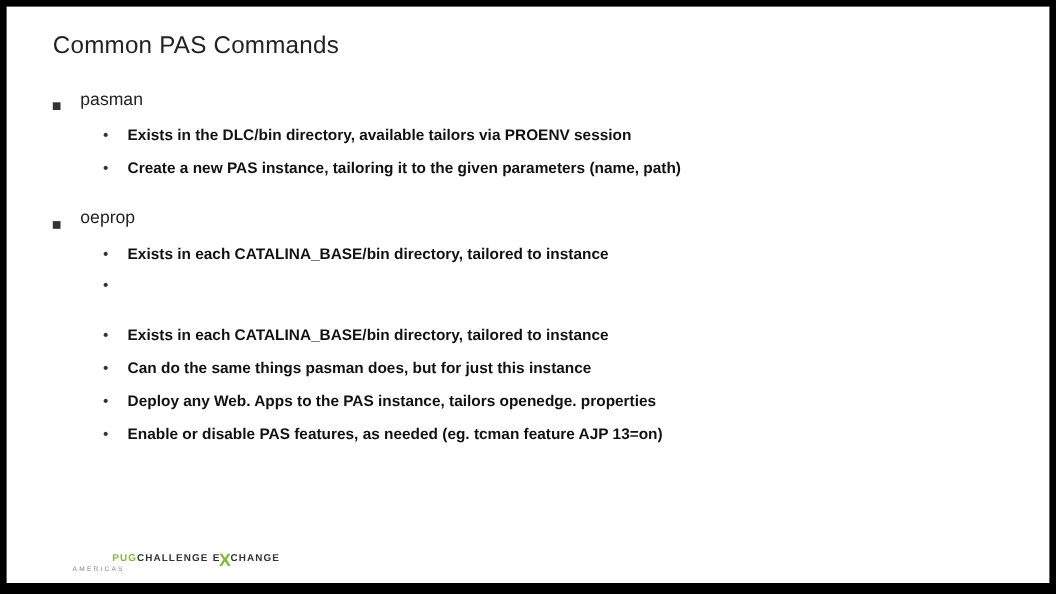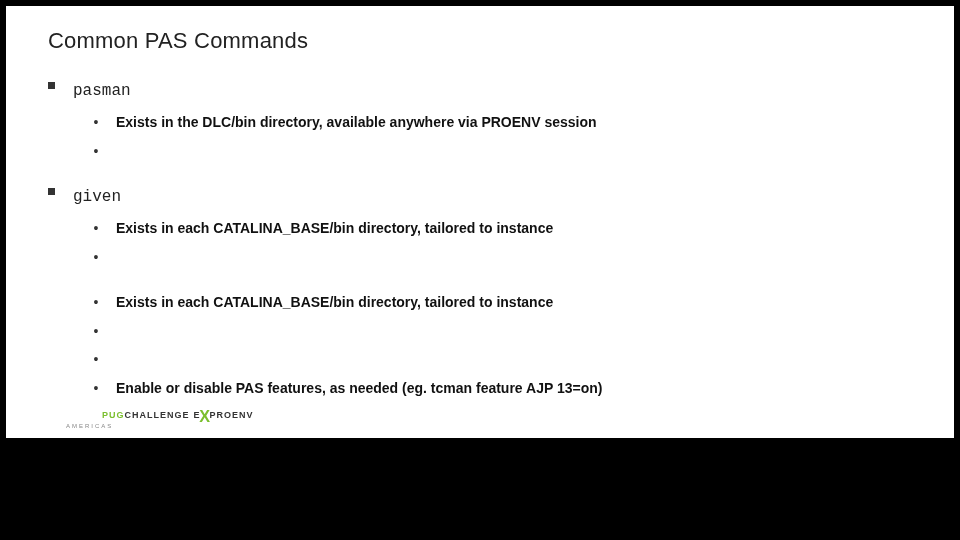--- a/index.html
+++ b/index.html
@@ -8,21 +8,21 @@
     width: 960px;
     height: 540px;
     background: #000;
     font-family: Arial, Helvetica, sans-serif;
     overflow: hidden;
   }
   .slide {
     position: relative;
     margin: 6px 6px 0 6px;
     width: 948px;
-    height: 432px;
+    height: 524px;
     background: #fff;
     box-sizing: border-box;
   }
   .title {
     position: absolute;
     left: 42px;
     top: 22px;
     font-size: 22px;
     font-weight: 400;
     color: #222;
@@ -32,23 +32,22 @@
     position: absolute;
     left: 42px;
     top: 76px;
     right: 40px;
   }
   .section {
     margin-bottom: 30px;
   }
   .sec-head {
     display: flex;
-    align-items: flex-start;
+    align-items: flex-end;
     margin-bottom: 14px;
-    font-family: Liberation Mono, monospace;
   }
   .sq {
     width: 7px;
     height: 7px;
     background: #333;
     margin-right: 18px;
     flex: 0 0 auto;
   }
   .sec-title {
     font-size: 16px;
@@ -131,64 +130,67 @@
 
   <div class="content">
 
     <div class="section">
       <div class="sec-head">
         <div class="sq"></div>
         <div class="sec-title">pasman</div>
       </div>
       <div class="sub">
         <div class="dot">•</div>
-        <div class="sub-text">Exists in the DLC/bin directory, available anywhere via PROENV session</div>
+        <div class="sub-text">Exists in the DLC/bin directory, available tailors via PROENV session</div>
       </div>
       <div class="sub">
         <div class="dot">•</div>
+        <div class="sub-text">Create a new PAS instance, tailoring it to the given parameters (name, path)</div>
       </div>
     </div>
 
     <div class="section">
       <div class="sec-head">
         <div class="sq"></div>
-        <div class="sec-title">given</div>
+        <div class="sec-title">oeprop</div>
       </div>
       <div class="sub">
         <div class="dot">•</div>
         <div class="sub-text">Exists in each CATALINA_BASE/bin directory, tailored to instance</div>
       </div>
       <div class="sub">
         <div class="dot">•</div>
       </div>
     </div>
 
     <div class="section">
       <div class="sub">
         <div class="dot">•</div>
         <div class="sub-text">Exists in each CATALINA_BASE/bin directory, tailored to instance</div>
       </div>
       <div class="sub">
         <div class="dot">•</div>
+        <div class="sub-text">Can do the same things pasman does, but for just this instance</div>
       </div>
       <div class="sub">
         <div class="dot">•</div>
+        <div class="sub-text">Deploy any Web. Apps to the PAS instance, tailors openedge. properties</div>
       </div>
       <div class="sub">
         <div class="dot">•</div>
         <div class="sub-text">Enable or disable PAS features, as needed (eg. tcman feature AJP 13=on)</div>
       </div>
     </div>
 
   </div>
 
   <div class="footer">
     <span class="pug">
       <span>PUG</span><span class="dark">CHALLENGE</span>
     </span>
     <span class="exch">
-      <span>E</span><span class="x-mark">X</span><span>PROENV</span>
+      <span>E</span><span class="x-mark">X</span><span>CHANGE</span>
     </span>
   </div>
   <div class="americas">AMERICAS</div>
 
 
 </div>
 
 </body></html>

